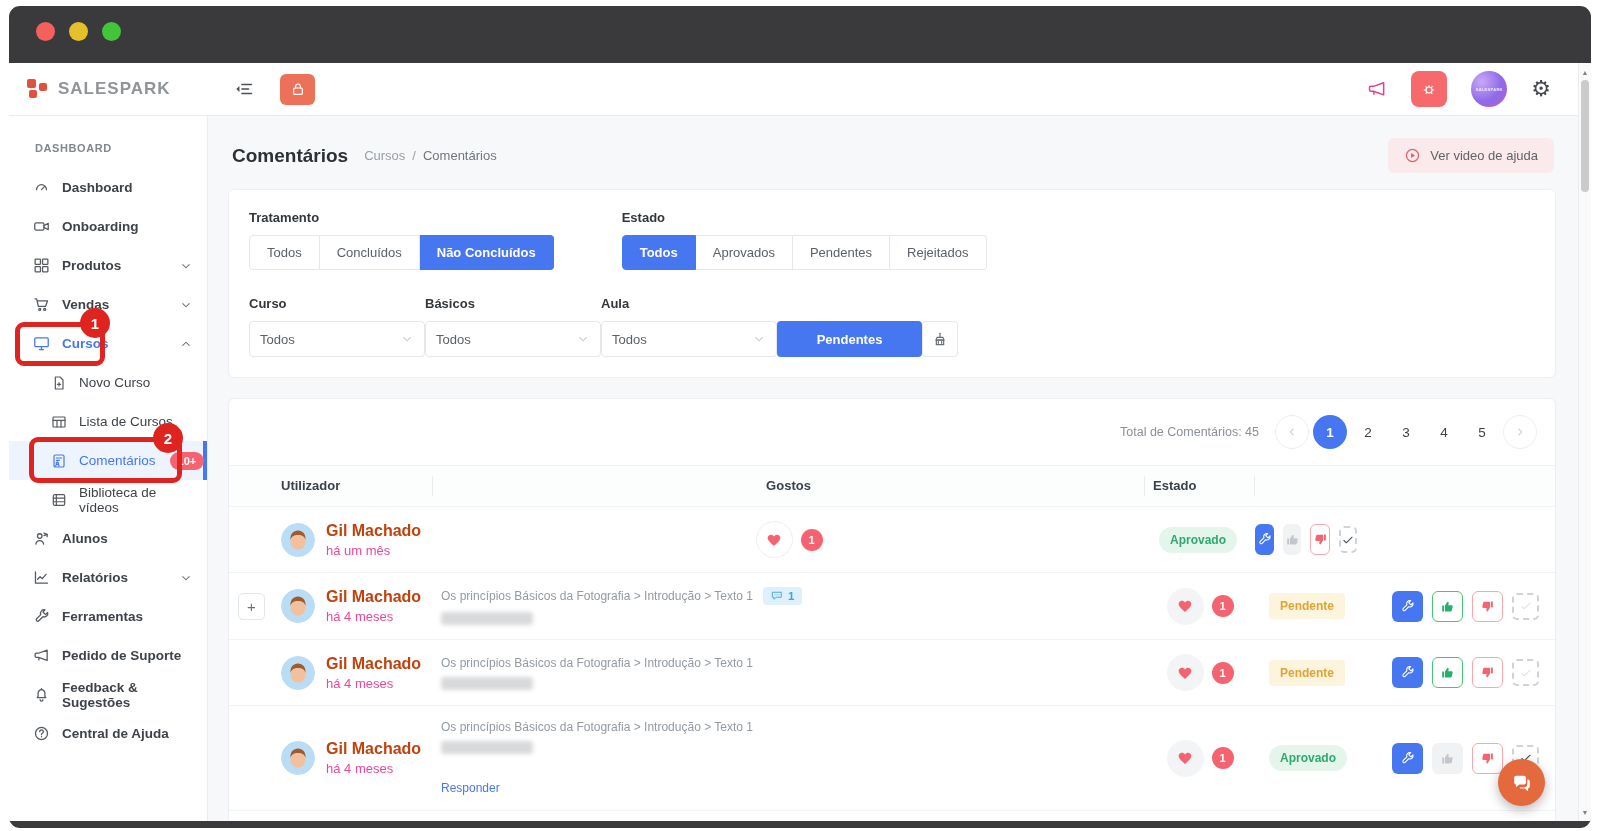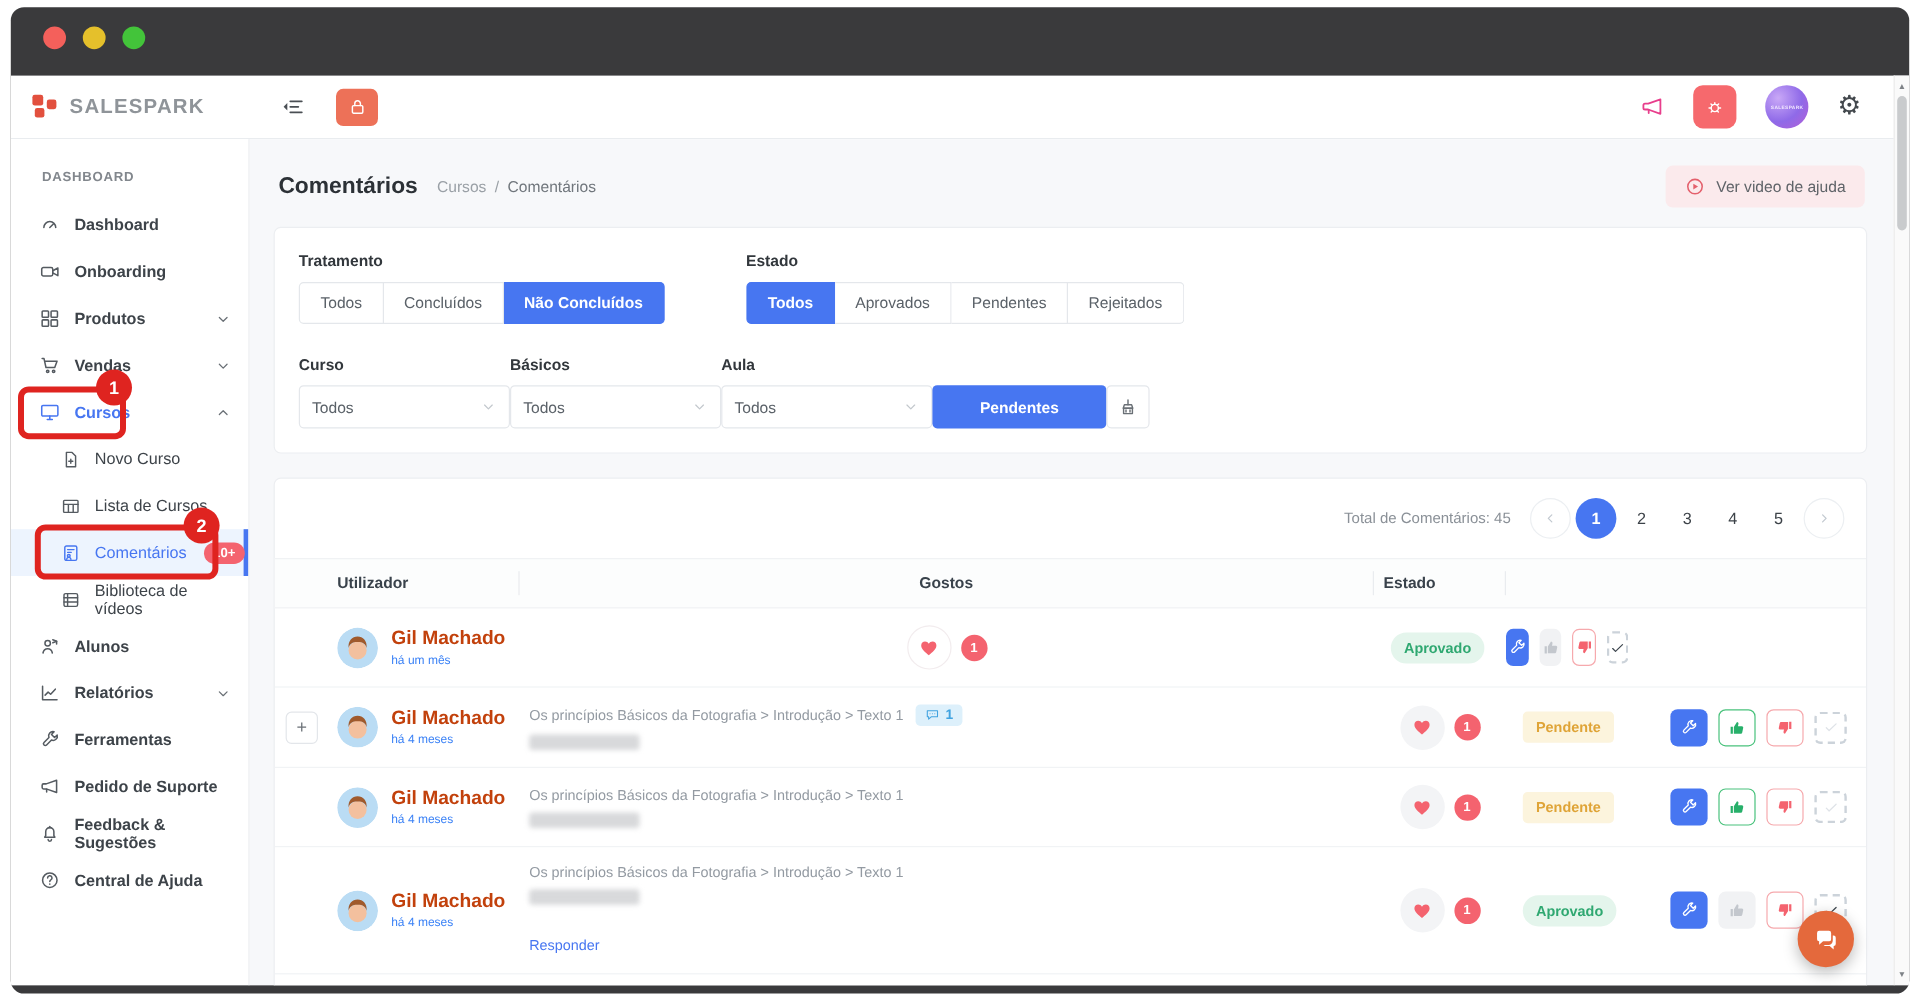--- a/index.html
+++ b/index.html
@@ -136,21 +136,21 @@
   .thead .h.last-sep { border-right:1px solid #e9ecef; }
   .thead .spacer { height:20px; }
 
   .trow { border-bottom:1px solid #f1f3f5; padding:14px 0; }
   .expbtn { width:27px; height:27px; border:1px solid #e3e6ea; border-radius:5px;
     background:#fff; color:#6c7278; font-size:15px; cursor:pointer; margin-left:9px;
     display:flex; align-items:center; justify-content:center; font-family:inherit; }
   .usercell { display:flex; align-items:center; gap:11px; padding-left:8px; }
   .uav { width:34px; height:34px; flex:none; border-radius:50%; }
   .uname { font-size:16px; font-weight:700; color:#c2410c; }
-  .utime { font-size:10px; color:#3b82f6; margin-top:3px; }
+  .utime { font-size:13px; color:#ec4899; margin-top:3px; }
   .commentcell { padding:0 24px 0 8px; }
   .cpath { font-size:12px; color:#939aa2; display:flex; align-items:center; }
   .blurline { margin-top:7px; width:92px; height:13px; border-radius:3px; background:#d8d9db;
     filter:blur(2px); }
   .resp { margin-top:9px; display:inline-block; font-size:12px; color:#4776f1;
     text-decoration:none; cursor:pointer; }
   .replybadge { display:inline-flex; align-items:center; gap:5px; background:#ddf0fb;
     color:#41a3e0; font-size:11.5px; font-weight:600; padding:3px 8px; border-radius:4px;
     margin-left:10px; }
   .likescell { display:flex; align-items:center; justify-content:center; gap:8px; }

